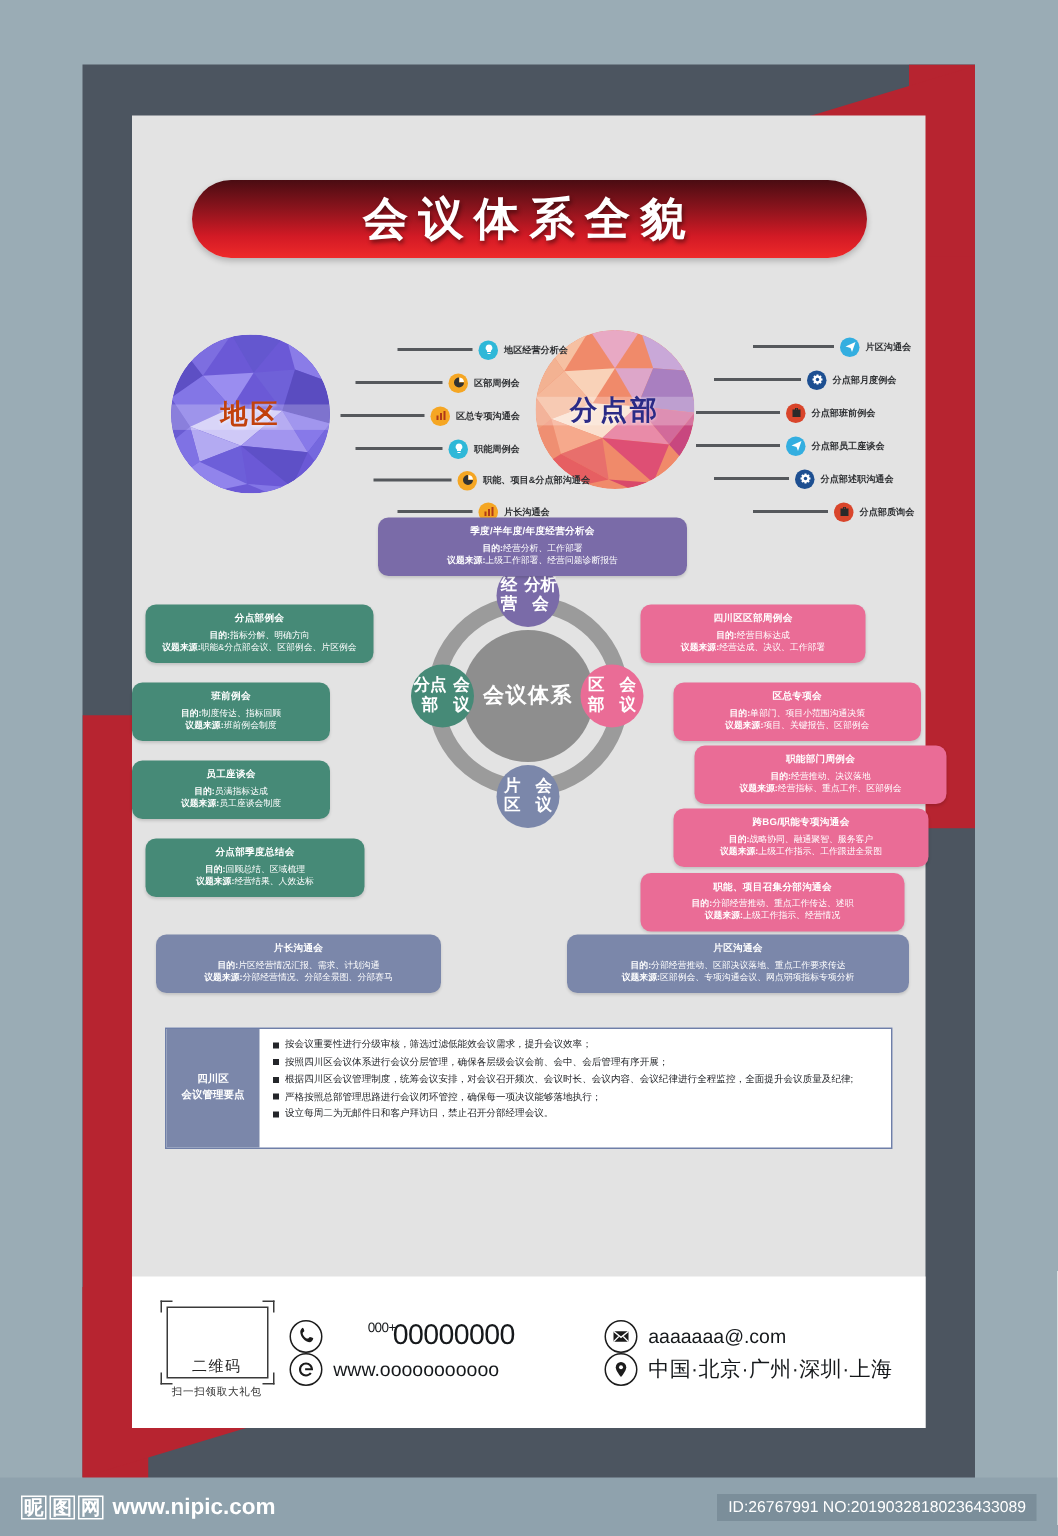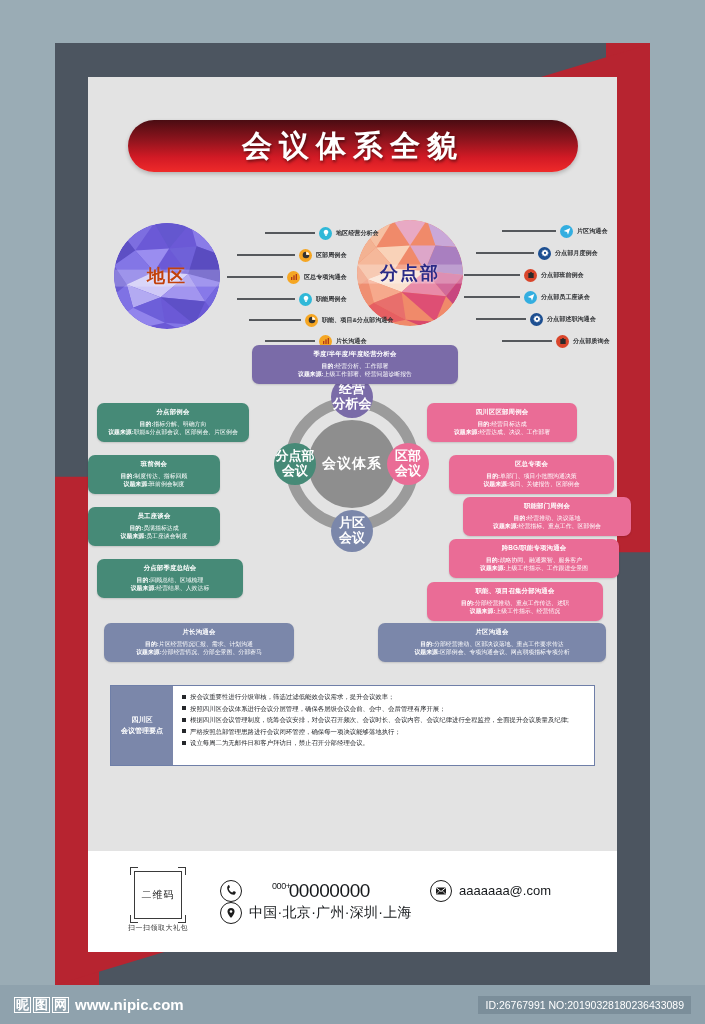--- a/index.html
+++ b/index.html
@@ -114,22 +114,22 @@
   }
   .hub {
     position: absolute; left: 220px; top: 75px;
     width: 88px; height: 88px; border-radius: 50%;
     background: #8e8e8e;
     display: flex; align-items: center; justify-content: center;
   }
   .hub span { color: #fff; font-size: 14px; font-weight: bold; letter-spacing: 1px; }
   .node {
     position: absolute; width: 42px; height: 42px; border-radius: 50%;
-    display: flex; flex-direction: column; align-items: center; justify-content: center;
-    color: #fff; font-size: 13px; font-weight: bold; line-height: 1.15;
+    display: flex; flex-direction: row; align-items: center; justify-content: center;
+    color: #fff; font-size: 11px; font-weight: bold; line-height: 1.15;
     text-align: center;
   }
   .node-top    { left: 243px; top: 31px;  background: #7a6ba8; }
   .node-right  { left: 299px; top: 98px;  background: #ea6c96; }
   .node-bottom { left: 243px; top: 165px; background: #7b87aa; }
   .node-left   { left: 186px; top: 98px;  background: #468a77; }
 
   
   .card {
     position: absolute; border-radius: 7px; color: #fff; padding: 5px 7px;
@@ -164,22 +164,22 @@
   }
   .bullet { width: 4px; height: 4px; background: #24262a; margin-top: 2.5px; flex: 0 0 auto; }
 
   
   .footer {
     position: absolute; left: 0; bottom: 0; width: 529px; height: 101px;
     background: #fff; display: flex; align-items: center; padding: 0 22px;
   }
   .qr-wrap { width: 96px; display: flex; flex-direction: column; align-items: center; gap: 4px; }
   .qr-box {
-    position: relative; width: 48px; height: 48px; border: 1px solid #3a3a3a;
-    display: flex; align-items: center; justify-content: center;
+    position: relative; width: 68px; height: 48px; border: 1px solid #3a3a3a;
+    display: flex; align-items: flex-end; justify-content: center;
     font-size: 10px; color: #222; letter-spacing: 1px;
   }
   .qr-corner { position: absolute; width: 8px; height: 8px; border: 1.2px solid #3a3a3a; }
   .qr-corner.tl { left: -5px; top: -5px; border-right: none; border-bottom: none; }
   .qr-corner.tr { right: -5px; top: -5px; border-left: none; border-bottom: none; }
   .qr-corner.bl { left: -5px; bottom: -5px; border-right: none; border-top: none; }
   .qr-corner.br { right: -5px; bottom: -5px; border-left: none; border-top: none; }
   .qr-cap { font-size: 7px; color: #333; letter-spacing: .5px; }
   .contact-grid {
     flex: 1; display: grid; grid-template-columns: 210px 1fr;
@@ -579,20 +579,28 @@
             <svg viewBox="0 0 24 24" width="12" height="12" fill="#1c1c1c">
                 <path d="M2 5h20v14H2z"></path>
                 <path d="M2 5l10 8 10-8" stroke="#fff" stroke-width="2" fill="none"></path>
                 <path d="M2 19l7-7M22 19l-7-7" stroke="#fff" stroke-width="1.6" fill="none"></path>
               </svg>
           </span>
           <span class="ctext">aaaaaaa@.com</span>
         </div>
         <div class="citem">
           <span class="cicon">
+            <svg viewBox="0 0 24 24" width="14" height="14" fill="#1c1c1c">
+                <path d="M12 4c-4.4 0-8 3.6-8 8s3.6 8 8 8c2.6 0 5-1.3 6.5-3.3l-2-1.4A5.9 5.9 0 0 1 12 17.6 5.6 5.6 0 0 1 6.4 12 5.6 5.6 0 0 1 12 6.4c2.6 0 4.8 1.8 5.4 4.2H11v2.2h9V12c0-4.4-3.6-8-8-8z"></path>
+              </svg>
+          </span>
+          <span class="ctext">www.ooooooooooo</span>
+        </div>
+        <div class="citem">
+          <span class="cicon">
             <svg viewBox="0 0 24 24" width="12" height="12" fill="#1c1c1c">
                 <path d="M12 2a7 7 0 0 0-7 7c0 5.3 7 13 7 13s7-7.7 7-13a7 7 0 0 0-7-7z"></path>
                 <circle cx="12" cy="9" r="2.6" fill="#fff"></circle>
               </svg>
           </span>
           <span class="ctext addr">中国·北京·广州·深圳·上海</span>
         </div>
       </div>
     </div>
   </div>

